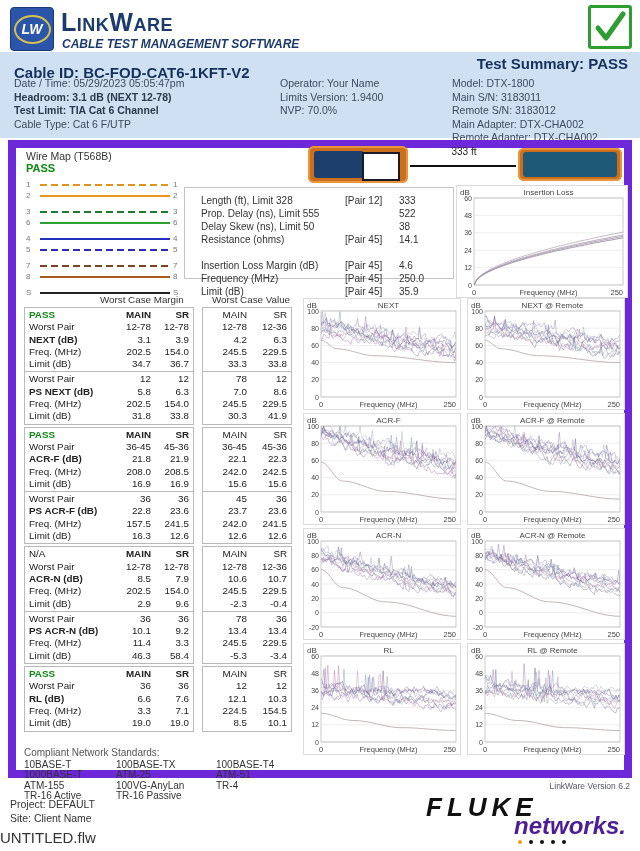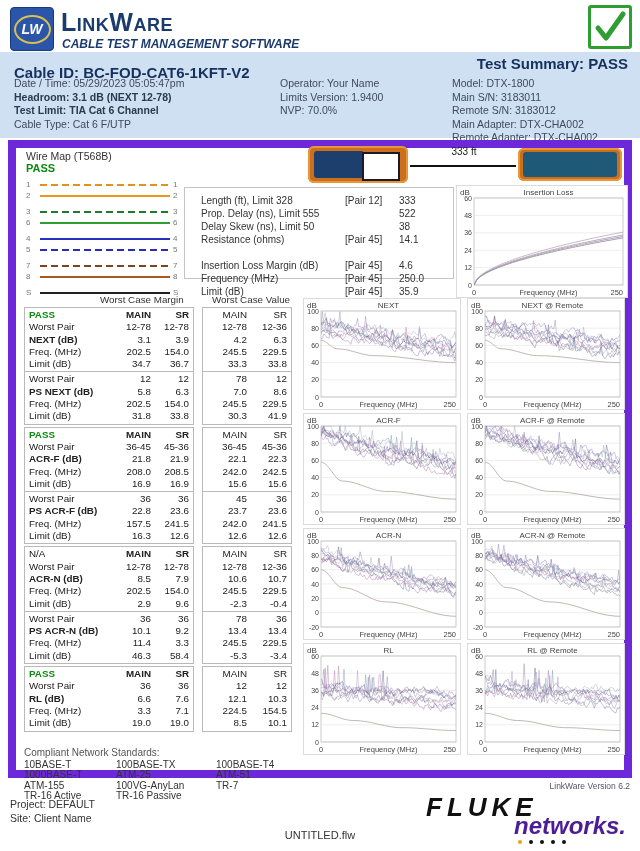--- a/index.html
+++ b/index.html
@@ -83,21 +83,21 @@
   
   .standards{margin-top:15px;font-size:10px;color:#333}
   .std-title{margin-bottom:2px;color:#555}
   .std-cols{display:flex}
   .std-col{line-height:10.5px}
   .std-col:nth-child(1){width:92px}.std-col:nth-child(2){width:100px}.std-col:nth-child(3){width:80px}
 
   
   .version{position:absolute;right:10px;top:781px;font-size:8.5px;color:#556}
   .project-block{position:absolute;left:10px;top:797px;font-size:10.5px;color:#333;line-height:14px}
-  .filename{position:absolute;left:0;right:0;top:829px;text-align:center;font-size:11px;color:#333}
+  .filename{position:absolute;left:0;right:0;top:829px;font-size:15px;color:#333}
   .fluke{position:absolute;right:14px;top:792px;width:200px;height:56px}
   .fluke-name{position:absolute;left:0;top:0;font-size:26px;font-weight:bold;font-style:italic;
               letter-spacing:5px;color:#101010}
   .fluke-net{position:absolute;right:0;top:20px;font-size:24px;font-style:italic;font-weight:bold;color:#4c1d95}
   .fluke-dots{position:absolute;right:60px;top:48px;display:flex;gap:7px}
   .fluke-dots i{width:4px;height:4px;border-radius:50%;background:#111;display:block}
   .fluke-dots i:first-child{background:#e8a21e}
 </style>
 </head>
 <body>
@@ -606,21 +606,21 @@
             </div>
             <div class="std-col">
               <div>100BASE-TX</div>
               <div>ATM-25</div>
               <div>100VG-AnyLan</div>
               <div>TR-16 Passive</div>
             </div>
             <div class="std-col">
               <div>100BASE-T4</div>
               <div>ATM-51</div>
-              <div>TR-7</div>
+              <div>TR-4</div>
             </div>
           </div>
       </div>
     </div>
 
     <div class="charts-grid" id="charts-grid">
         <div class="chart gchart"><svg width="156" height="110" viewBox="0 0 156 110">
             <clipPath id="cp1">
               <rect x="17" y="12" width="135" height="86"></rect>
             </clipPath>

